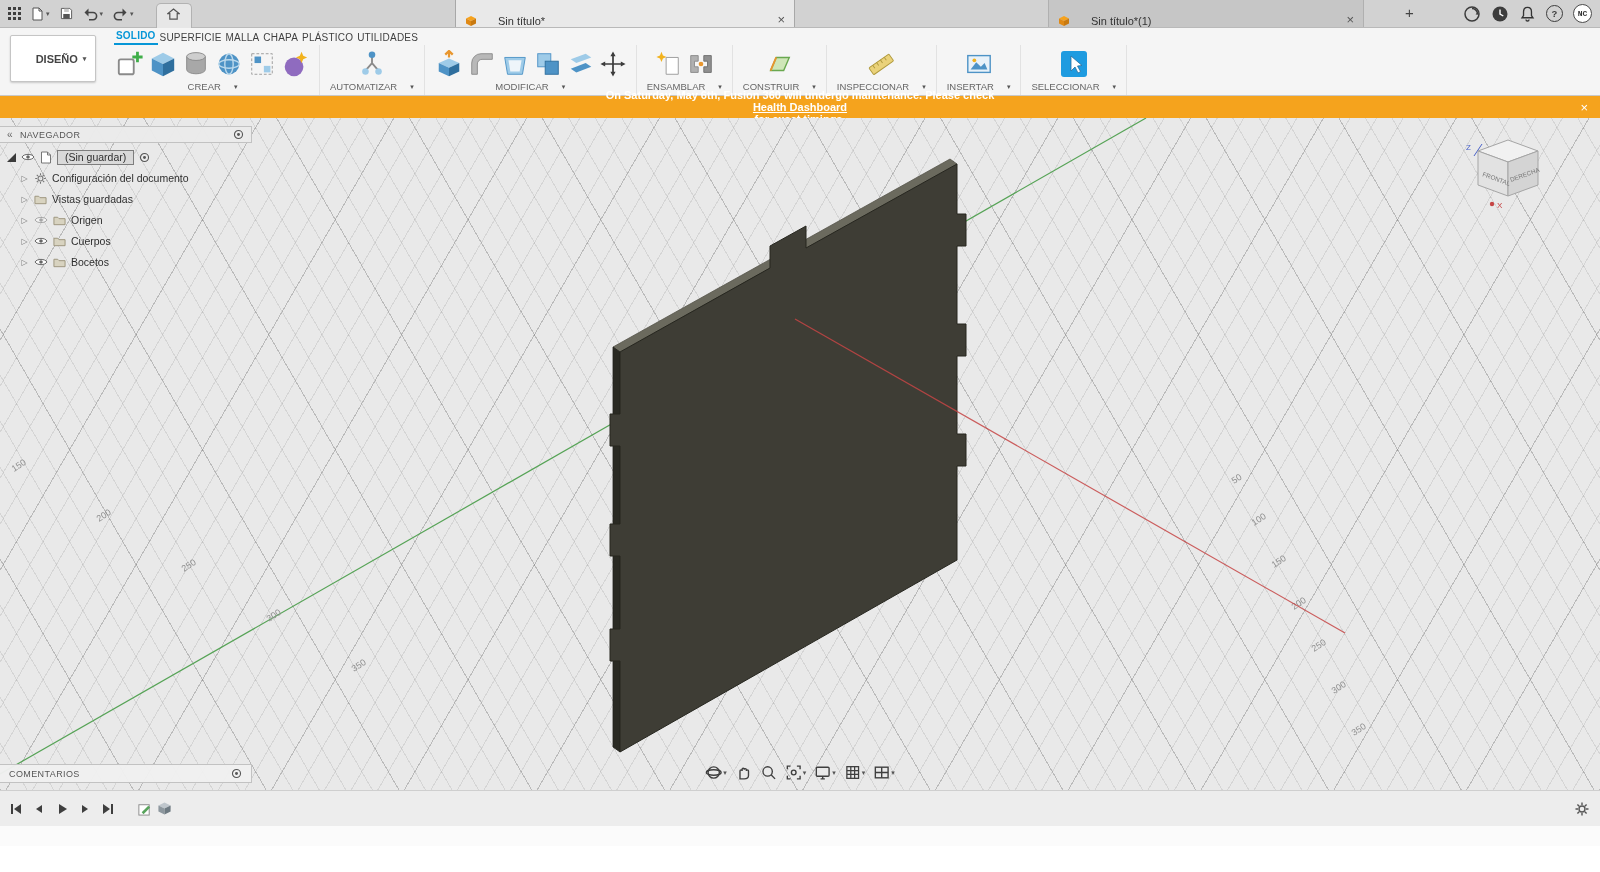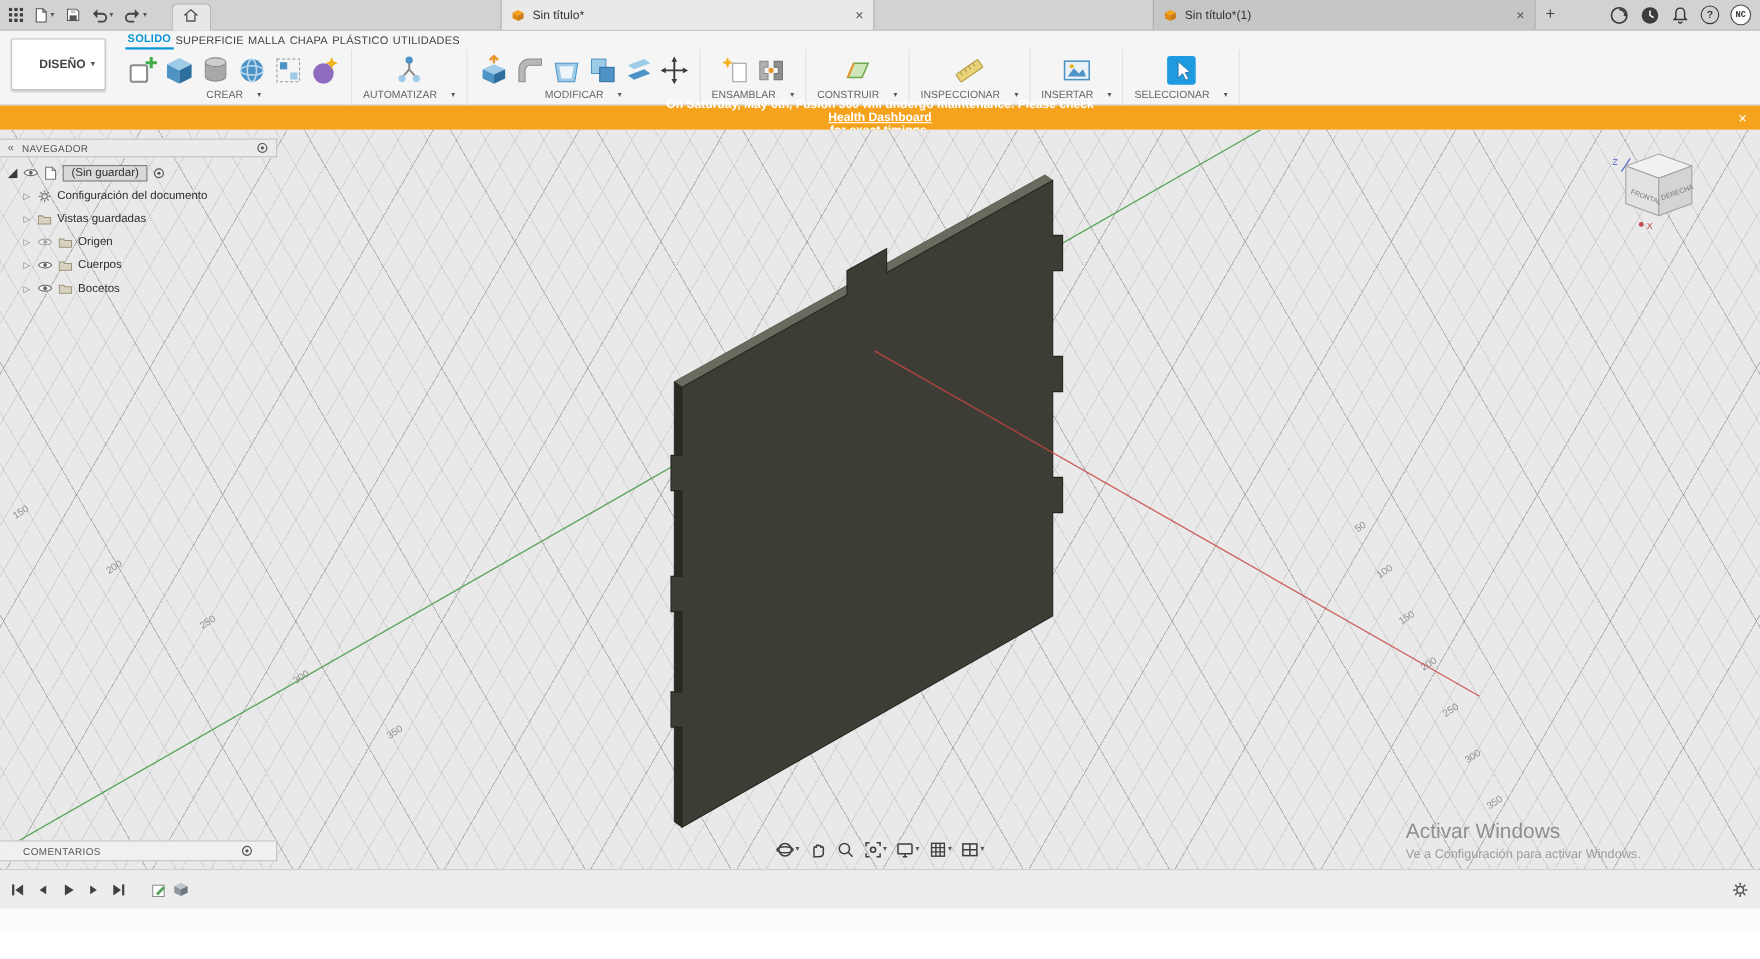--- a/index.html
+++ b/index.html
@@ -12,24 +12,24 @@
   .titlebar .title { font-size:11px; color:#e2e2e2; }
   .win-controls { margin-left:auto; display:flex; height:100%; }
   .win-btn { width:46px; display:flex; align-items:center; justify-content:center; cursor:default; }
 
   
   .qtb { position:relative; height:28px; background:#d2d2d2; border-bottom:1px solid #b9b9b9; }
   .qa { position:absolute; left:8px; top:0; height:27px; display:flex; align-items:center; gap:10px; }
   .qa-btn { display:flex; align-items:center; gap:2px; }
   .caret { font-size:7px; color:#555; line-height:1; }
   .home-tab { width:36px; height:25px; margin-top:4px; background:#e7e7e7; border:1px solid #b2b2b2; border-bottom:none; border-radius:5px 5px 0 0; display:flex; align-items:flex-start; justify-content:center; padding-top:4px; margin-left:12px; }
-  .doctab { position:absolute; top:0; height:27px; display:flex; align-items:center; padding:0 9px; gap:7px; font-size:11px; color:#333; }
+  .doctab { position:absolute; top:0; height:27px; display:flex; align-items:flex-end; padding:0 9px; gap:21px; font-size:11px; color:#333; }
   .doctab .x { margin-left:auto; color:#555; font-size:13px; }
   .doctab.active { left:455px; width:340px; background:#e9e9e9; border-left:1px solid #a8a8a8; border-right:1px solid #a8a8a8; }
-  .doctab.inactive { left:1048px; width:348px; background:#c6c6c6; border-left:1px solid #b0b0b0; border-right:1px solid #b0b0b0; }
+  .doctab.inactive { left:1048px; width:316px; background:#c6c6c6; border-left:1px solid #b0b0b0; border-right:1px solid #b0b0b0; }
   .newtab { position:absolute; left:1405px; top:4px; font-size:15px; color:#444; }
   .qtb-right { position:absolute; right:8px; top:0; height:27px; display:flex; align-items:center; gap:10px; }
   .circ { width:17px; height:17px; border-radius:50%; border:1.4px solid #3c3c3c; display:flex; align-items:center; justify-content:center; font-size:9.5px; color:#3c3c3c; font-weight:bold; }
   .avatar { width:19px; height:19px; border-radius:50%; border:1.5px solid #4c4c4c; background:#fff; font-size:8px; font-weight:bold; color:#333; display:flex; align-items:center; justify-content:center;font-family:Liberation Mono, monospace; }
 
   
   .ribbon { position:relative; height:68px; background:#f5f5f5; border-bottom:1px solid #c9c9c9; }
   .ws-btn { position:absolute; left:10px; top:7px; width:86px; height:47px; background:#fff; border:1px solid #c5c5c5; border-radius:2px; box-shadow:0 1px 2px rgba(0,0,0,.18); display:flex; align-items:center; justify-content:center; gap:5px; font-size:11px; font-weight:bold; color:#444;padding-left:16px; }
   .rib-tabs { position:absolute; left:114px; top:0; height:17px; display:flex; align-items:flex-end; font-size:10px; color:#3f3f3f; }
   .rib-tab { padding:0 2px 2px; letter-spacing:.2px; }
@@ -57,21 +57,21 @@
   .navigator { position:absolute; left:0; top:8px; width:252px; }
   .nav-header { height:17px; background:rgba(234,234,234,.97); border:1px solid #c2c2c2; border-left:none; display:flex; align-items:center; padding:0 7px; gap:7px; font-size:9px; color:#555; letter-spacing:.4px; }
   .nav-header .ttl { flex:1; }
   .chev { color:#666; font-size:10px; line-height:1; }
   .nav-tree { padding:5px 0 0 7px; display:flex; flex-direction:column; gap:3px; font-size:10.5px; color:#2e2e2e; }
   .nav-row { display:flex; align-items:center; gap:5px; height:18px; }
   .nav-row.child { padding-left:13px; }
   .tri { color:#7a7a7a; font-size:8px; width:9px; text-align:center; }
   .chip { background:#d9d9d9; border:1px solid #7e7e7e; padding:0 7px; height:15px; display:flex; align-items:center; }
 
-  .comments { position:absolute; left:0; top:646px; width:252px; height:19px; background:rgba(239,239,239,.97); border:1px solid #c2c2c2; border-left:none; display:flex; align-items:center; gap:7px; padding:0 21px; font-size:9px; color:#555; letter-spacing:.4px; }
+  .comments { position:absolute; left:0; top:646px; width:252px; height:19px; background:rgba(239,239,239,.97); border:1px solid #c2c2c2; border-left:none; display:flex; align-items:center; gap:7px; padding:0 9px; font-size:9px; color:#555; letter-spacing:.4px; }
   .comments .ttl { flex:1; }
 
   .nav-toolbar { position:absolute; left:50%; transform:translateX(-50%); top:646px; display:flex; align-items:center; gap:8px; }
   .nt-btn { display:flex; align-items:center; gap:1px; }
 
   .watermark { position:absolute; left:1278px; top:628px; }
   .watermark .l1 { font-size:19px; color:#8f8f8f; }
   .watermark .l2 { font-size:11.5px; color:#9c9c9c; margin-top:3px; }
 
   
@@ -552,24 +552,20 @@
         </span>
       <span class="nt-btn">
           <svg width="17" height="17" viewBox="0 0 16 16" fill="none" stroke="#3f3f3f" stroke-width="1.3">
             <rect x="2" y="3" width="12" height="10"></rect>
             <path d="M8,3 V13 M2,8 H14"></path>
           </svg>
           <span class="caret">▾</span>
         </span>
     </div>
 
-    <div class="watermark">
-      <div class="l1">Activar Windows</div>
-      <div class="l2">Ve a Configuración para activar Windows.</div>
-    </div>
   </div>
 
   <div class="timeline">
     <svg width="16" height="16" viewBox="0 0 16 16" fill="#3f3f3f">
         <rect x="3" y="3" width="2" height="10"></rect>
         <path d="M13,3 L6,8 13,13Z"></path>
       </svg>
     <svg width="16" height="16" viewBox="0 0 16 16" fill="#3f3f3f">
         <path d="M11,4 L5,8 11,12Z"></path>
       </svg>

